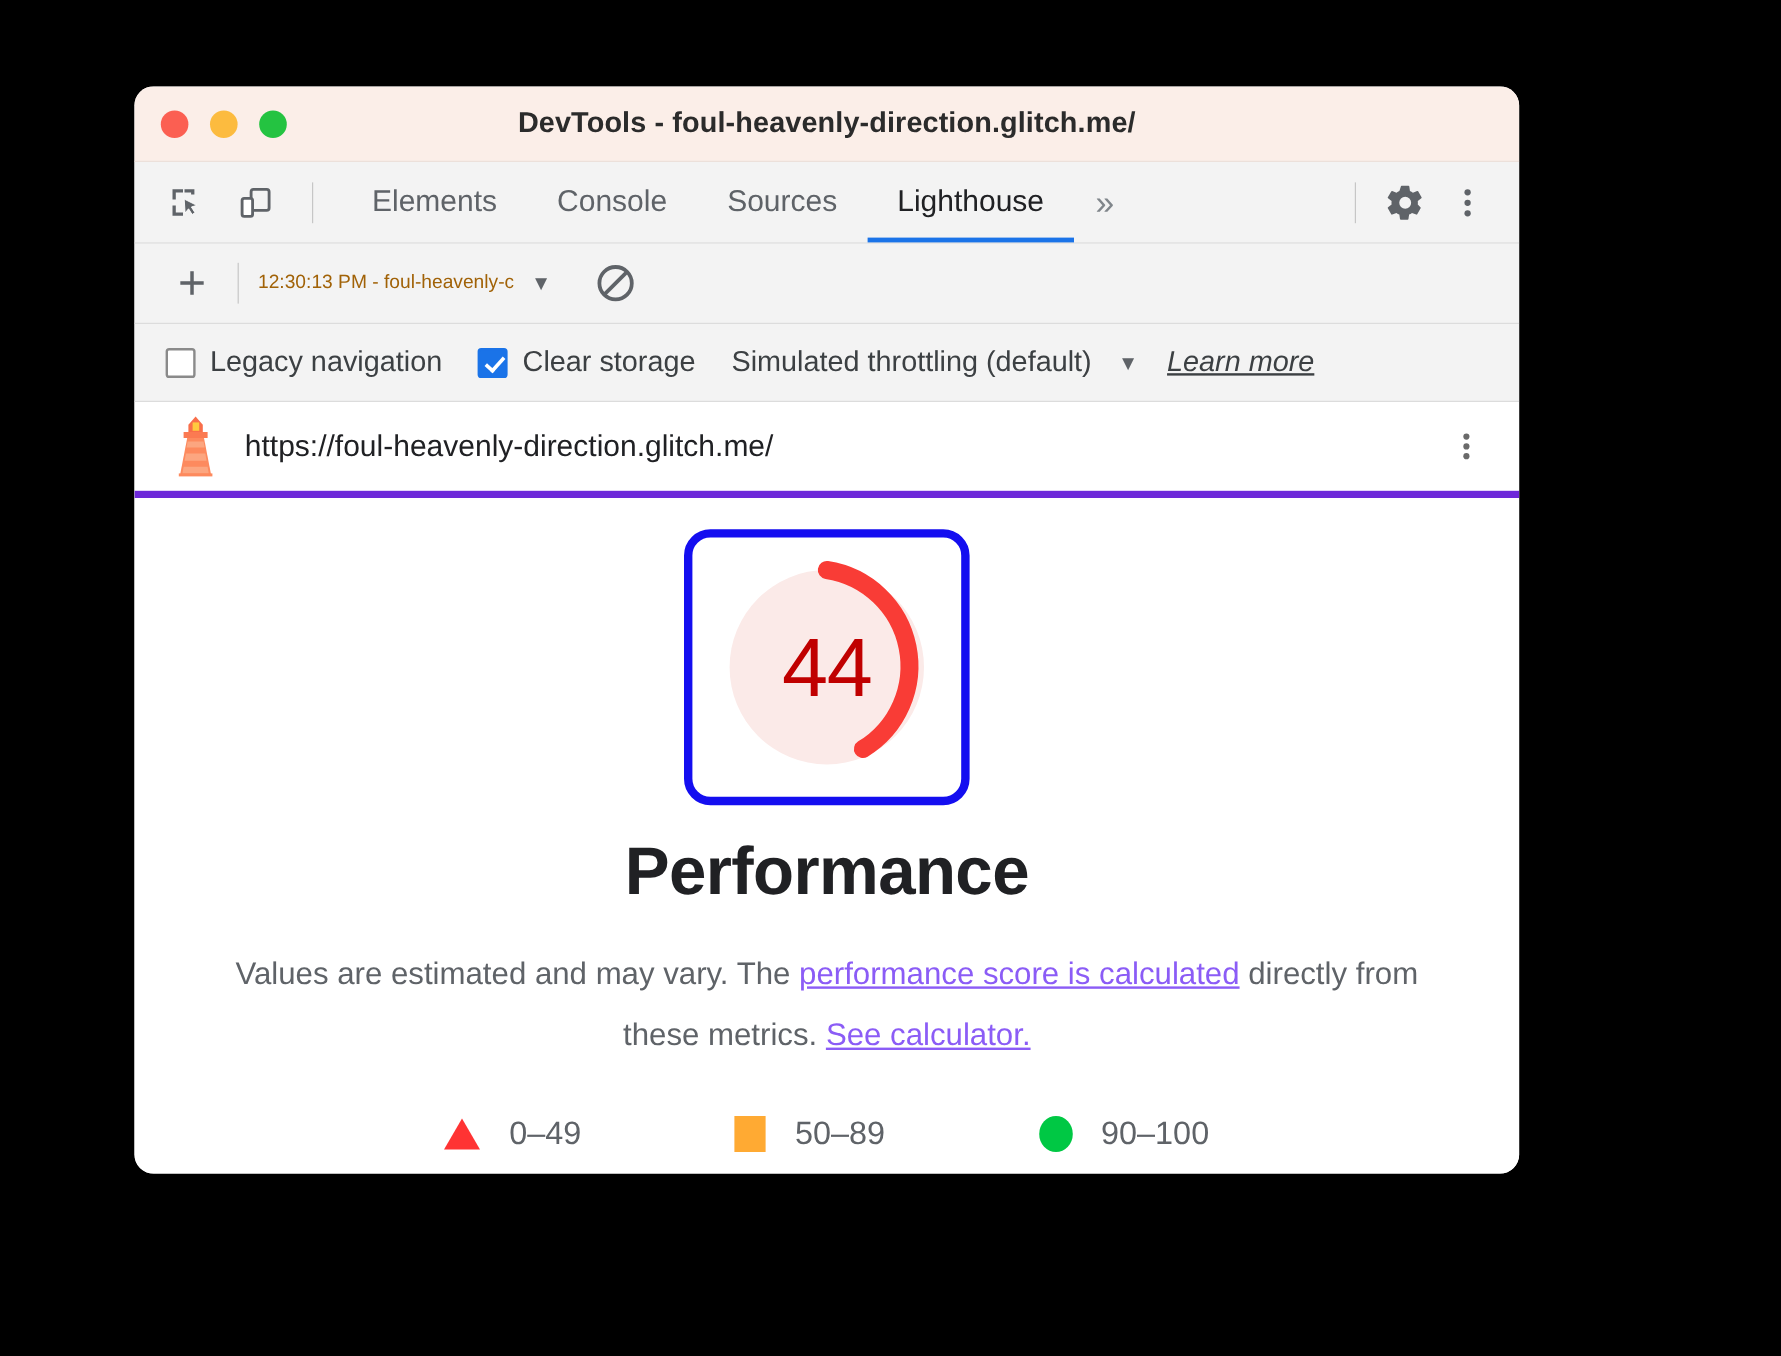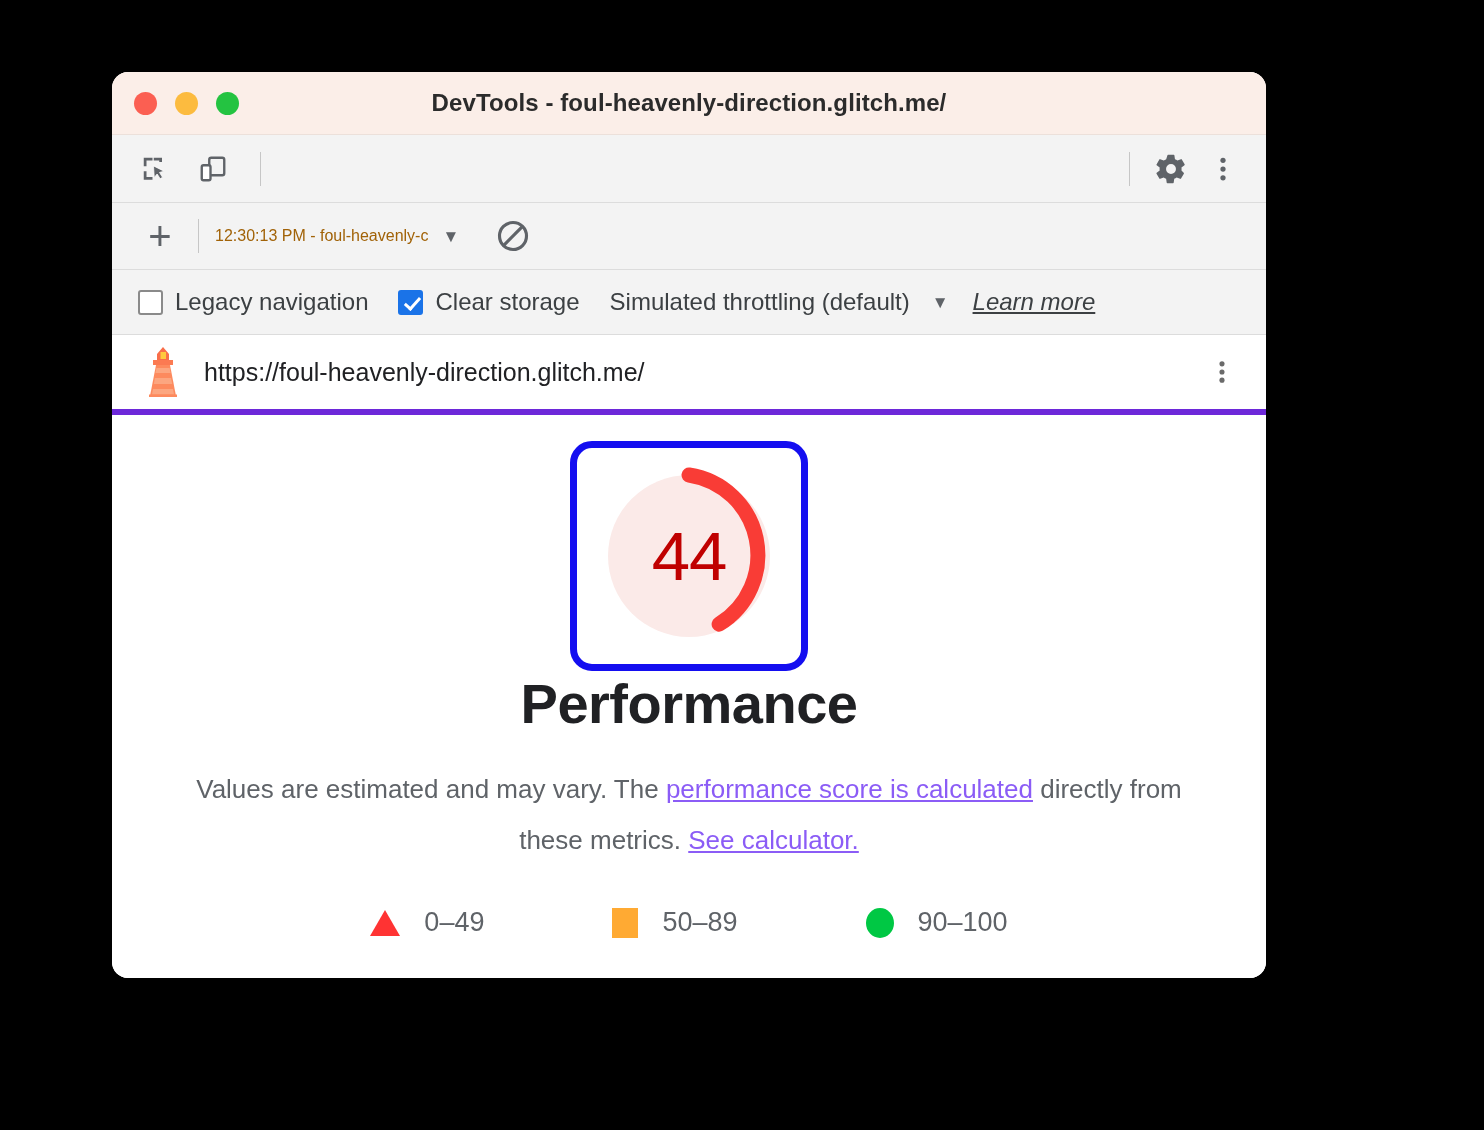--- a/index.html
+++ b/index.html
@@ -319,20 +319,21 @@
     font-size: 69px;
     color: #c00000;
     font-family: "Liberation Sans", sans-serif;
     letter-spacing: -1px;
   }
 
   .category-title {
     font-size: 56px;
     font-weight: bold;
     color: #202124;
+    margin-top: 22px;
     letter-spacing: -0.5px;
   }
 
   .disclaimer {
     margin-top: 28px;
     max-width: 1000px;
     text-align: center;
     font-size: 26px;
     line-height: 1.95;
     color: #5f6368;
@@ -404,20 +405,37 @@
         </div>
         <div class="icon-btn">
           <svg width="30" height="30" viewBox="0 0 24 24">
             <rect x="9" y="3" width="12" height="14" rx="1.6" fill="none" stroke="#5f6368" stroke-width="1.9"></rect>
             <rect x="3" y="9" width="7" height="12" rx="1.4" fill="#ffffff" stroke="#5f6368" stroke-width="1.9"></rect>
           </svg>
         </div>
         <div class="vsep"></div>
       </div>
 
+      <div class="tabs">
+        <div class="tab">
+          <span>Elements</span>
+        </div>
+        <div class="tab">
+          <span>Console</span>
+        </div>
+        <div class="tab">
+          <span>Sources</span>
+        </div>
+        <div class="tab active">
+          <span>Lighthouse</span>
+        </div>
+        <div class="tab-more">
+          <span>»</span>
+        </div>
+      </div>
 
       <div class="tabbar-right">
         <div class="vsep"></div>
         <div class="icon-btn">
           <svg width="34" height="34" viewBox="0 0 24 24">
             <path d="M19.4 13c.04-.32.06-.66.06-1s-.02-.68-.07-1l2.11-1.63a.5.5 0 0 0 .12-.64l-2-3.46a.5.5 0 0 0-.6-.22l-2.49 1a7.3 7.3 0 0 0-1.73-1l-.38-2.65a.49.49 0 0 0-.49-.4h-4a.49.49 0 0 0-.49.42L8.6 5.07a7.68 7.68 0 0 0-1.73 1l-2.49-1a.49.49 0 0 0-.6.22l-2 3.46a.5.5 0 0 0 .12.64L4.01 11a8 8 0 0 0-.07 1c0 .34.02.68.07 1l-2.11 1.63a.5.5 0 0 0-.12.64l2 3.46c.12.22.39.3.6.22l2.49-1c.52.4 1.08.73 1.69 1l.38 2.65c.03.24.24.42.49.42h4c.25 0 .46-.18.49-.42l.38-2.65a7.68 7.68 0 0 0 1.69-1l2.49 1c.23.09.49 0 .6-.22l2-3.46a.5.5 0 0 0-.12-.64L19.4 13zM12 15.5A3.5 3.5 0 1 1 12 8.5a3.5 3.5 0 0 1 0 7z" fill="#5f6368"></path>
           </svg>
         </div>
         <div class="icon-btn">
           <svg width="30" height="30" viewBox="0 0 24 24">

